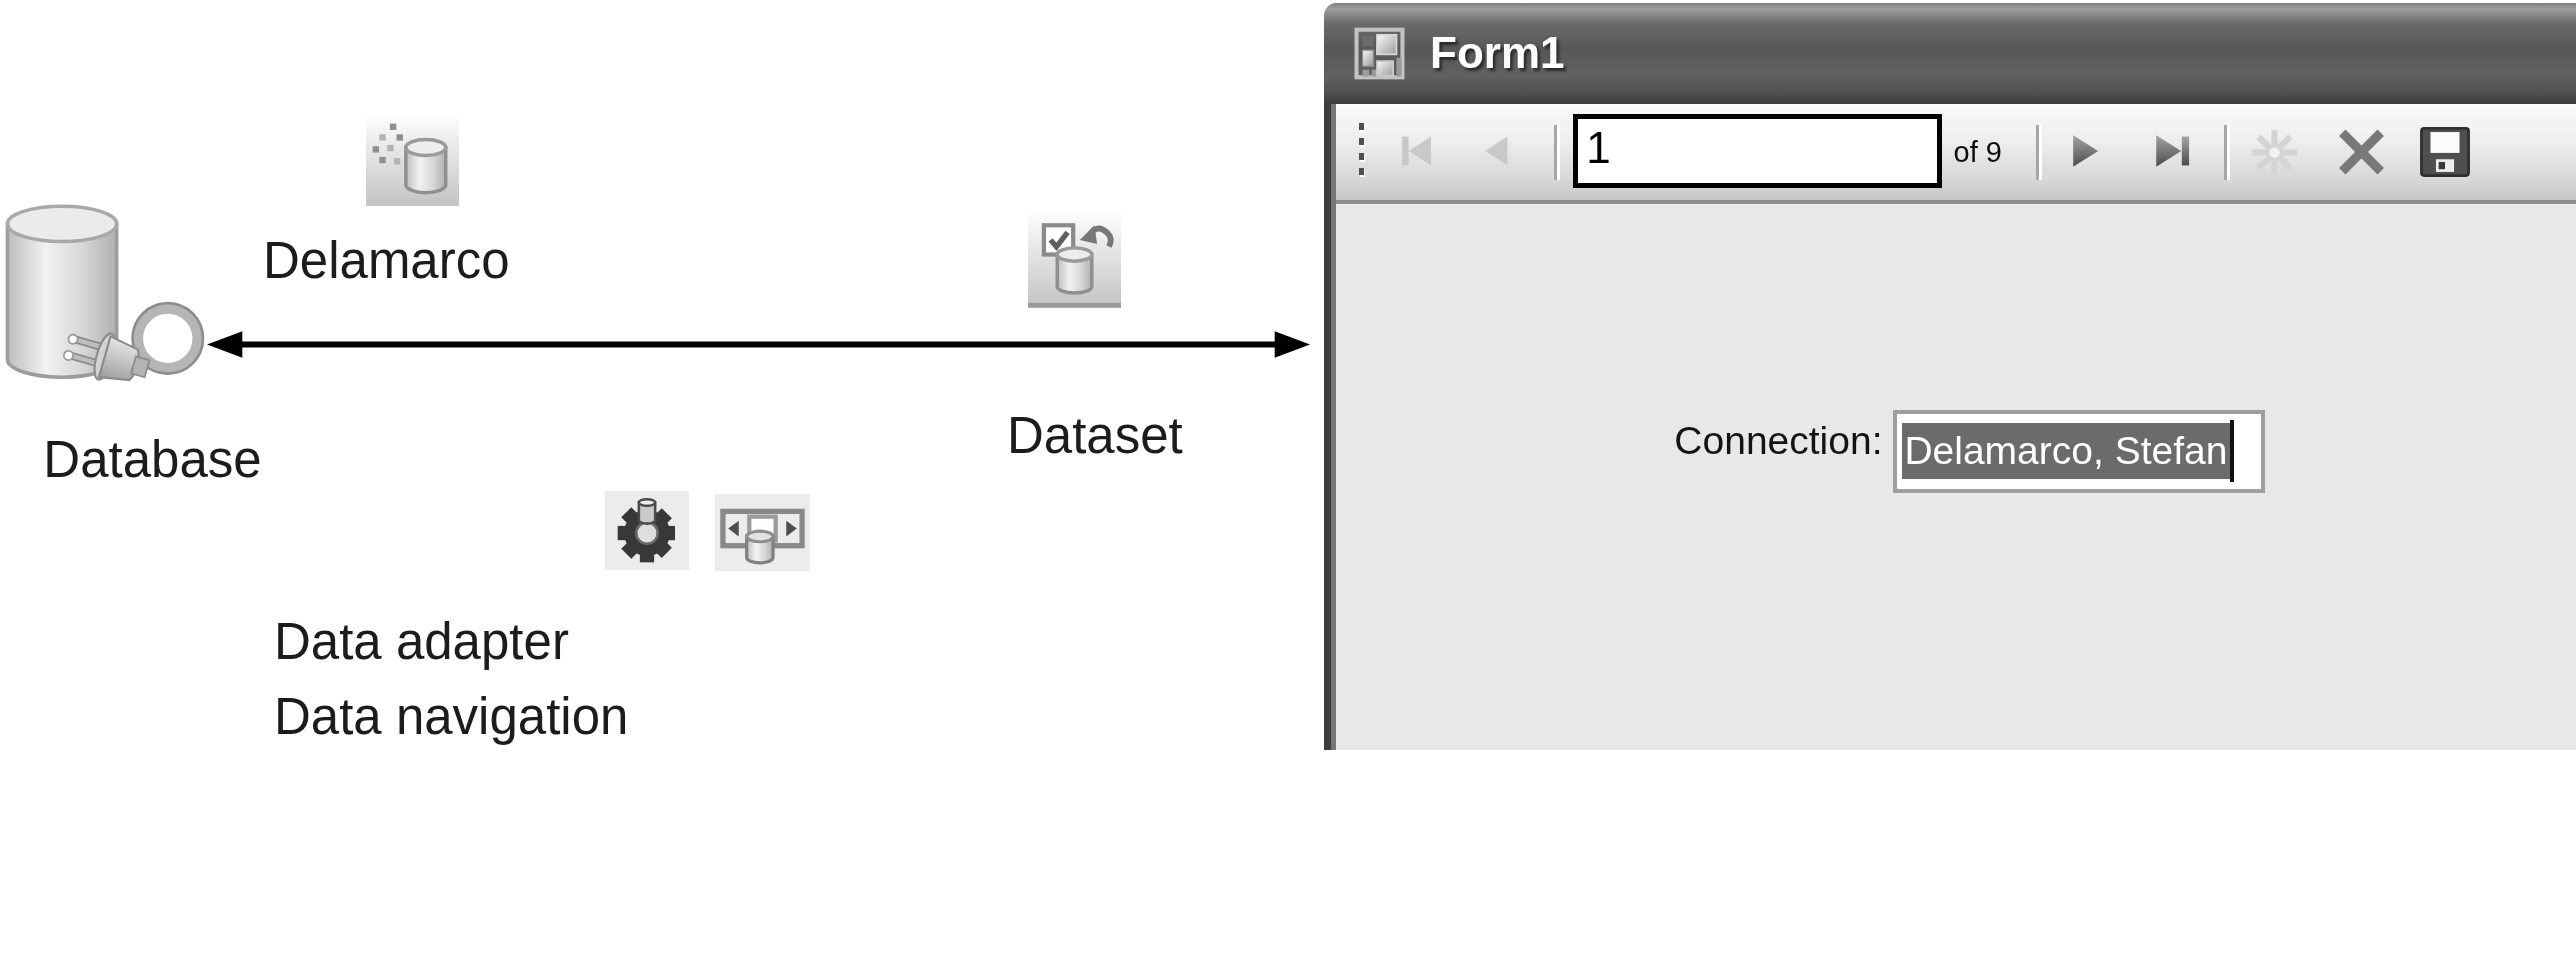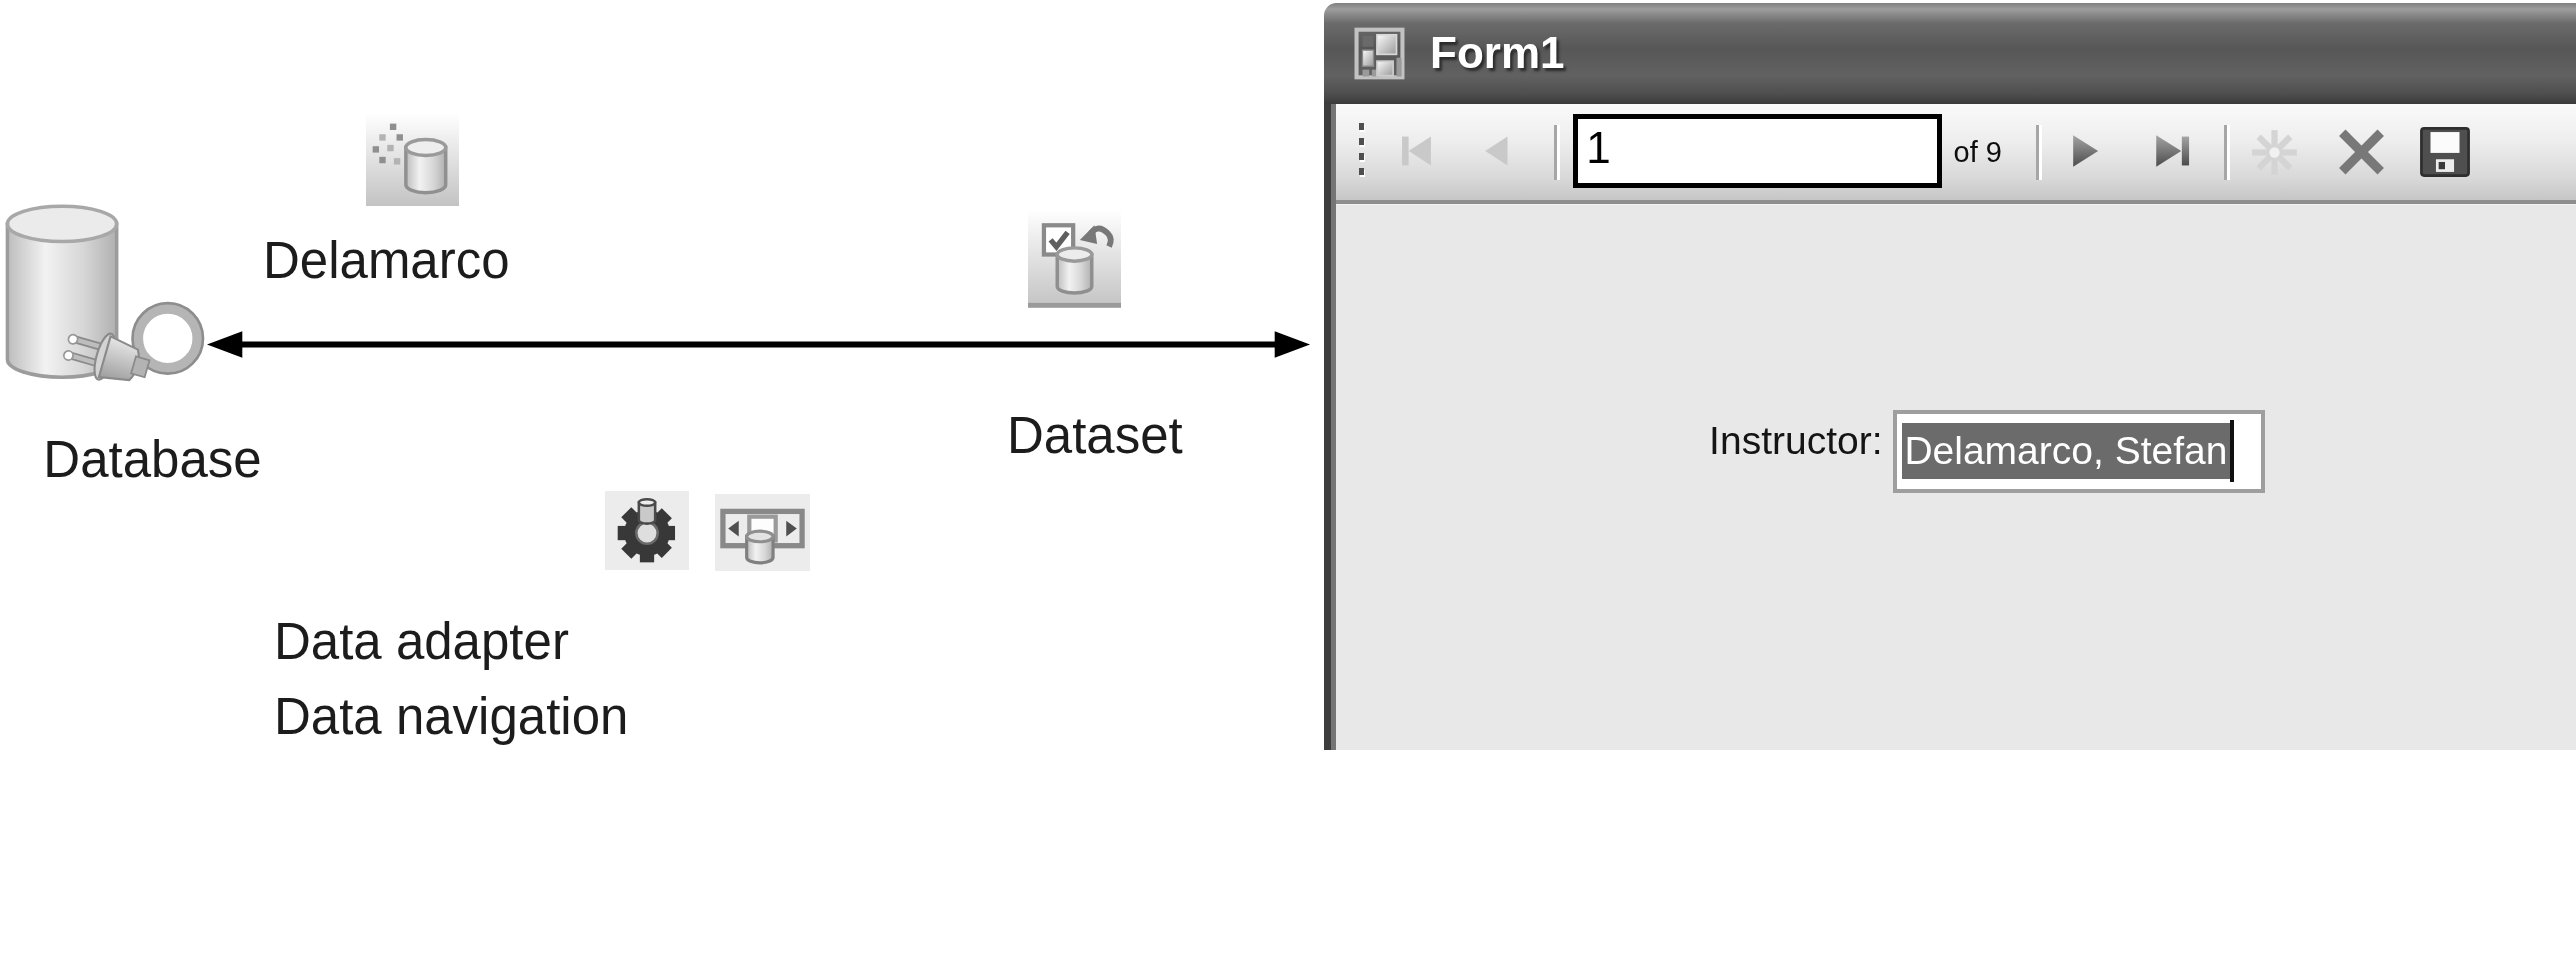--- a/index.html
+++ b/index.html
@@ -283,21 +283,21 @@
                 <rect x="3" y="3" width="26" height="26" rx="1.5" fill="#4f4f4f" stroke="#2e2e2e" stroke-width="1.5"></rect>
                 <rect x="8" y="5" width="16" height="11.5" fill="#fbfbfb"></rect>
                 <rect x="11" y="20" width="10" height="7" fill="#ededed"></rect>
                 <rect x="12.5" y="21.5" width="3.5" height="4" fill="#3a3a3a"></rect>
               </svg>
             </span>
           </button>
         </div>
 
         <div class="fw-body">
-          <label class="instr-label">Instructor:</label>
+          <label class="instr-label">Connection:</label>
           <div class="instr-box">
             <span class="instr-sel">Delamarco, Stefan</span>
             <span class="caret"></span>
           </div>
         </div>
 
       </div>
     </div>
   </div>
 

